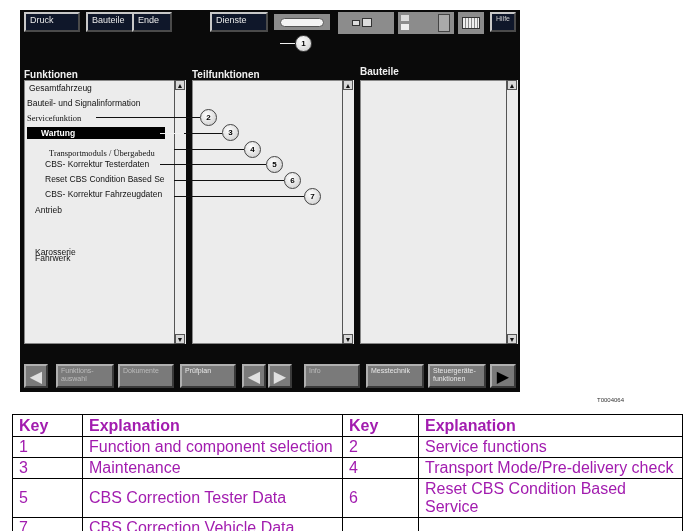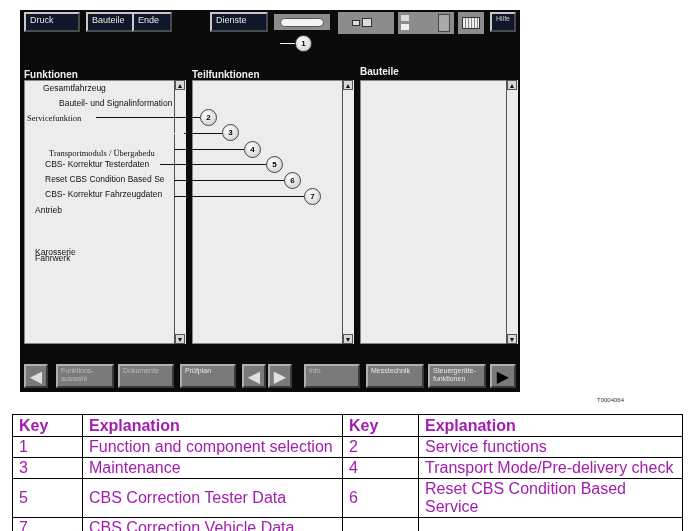--- a/index.html
+++ b/index.html
@@ -53,23 +53,24 @@
   <div class="abs tbtn" style="left:470px;top:2px;width:26px;font-size:7px;color:#ccc;">Hilfe</div>
 
   <div class="abs line" style="left:260px;top:33px;width:15px;background:#f0f0f0;"></div>
   <div class="abs callout" style="left:275px;top:25px;">1</div>
 
   <div class="abs colhead" style="left:4px;top:59px;">Funktionen</div>
   <div class="abs colhead" style="left:172px;top:59px;">Teilfunktionen</div>
   <div class="abs colhead" style="left:340px;top:56px;">Bauteile</div>
 
   <div class="abs panel" style="left:4px;top:70px;width:162px;height:264px;">
-    <div class="fitem" style="left:18px;top:2px;">Gesamtfahrzeug</div>
-    <div class="fitem" style="left:2px;top:17px;margin-left:32px;">Bauteil- und Signalinformation</div>
+    <div class="fitem" style="left:4px;top:2px;">Gesamtfahrzeug</div>
+    <div class="fitem" style="left:2px;top:17px;">Bauteil- und Signalinformation</div>
     <div class="fitem" style="left:2px;top:32px;font-family:Liberation Serif, serif;">Servicefunktion</div>
+    <div class="fitem sel" style="left:2px;top:46px;width:138px;">Wartung</div>
     <div class="fitem" style="left:24px;top:67px;font-family:Liberation Serif, serif;">Transportmoduls / Übergabedu</div>
     <div class="fitem" style="left:20px;top:78px;">CBS- Korrektur Testerdaten</div>
     <div class="fitem" style="left:20px;top:93px;">Reset CBS Condition Based Se</div>
     <div class="fitem" style="left:20px;top:108px;">CBS- Korrektur Fahrzeugdaten</div>
     <div class="fitem" style="left:10px;top:124px;">Antrieb</div>
     <div class="fitem" style="left:10px;top:139px;margin-top:33px;">Fahrwerk</div>
     <div class="fitem" style="left:10px;top:154px;margin-top:12px;">Karosserie</div>
   </div>
   <div class="abs sbar" style="left:154px;top:70px;width:12px;height:264px;">
     <div class="abs sarrow" style="left:0;top:0;">▲</div>

